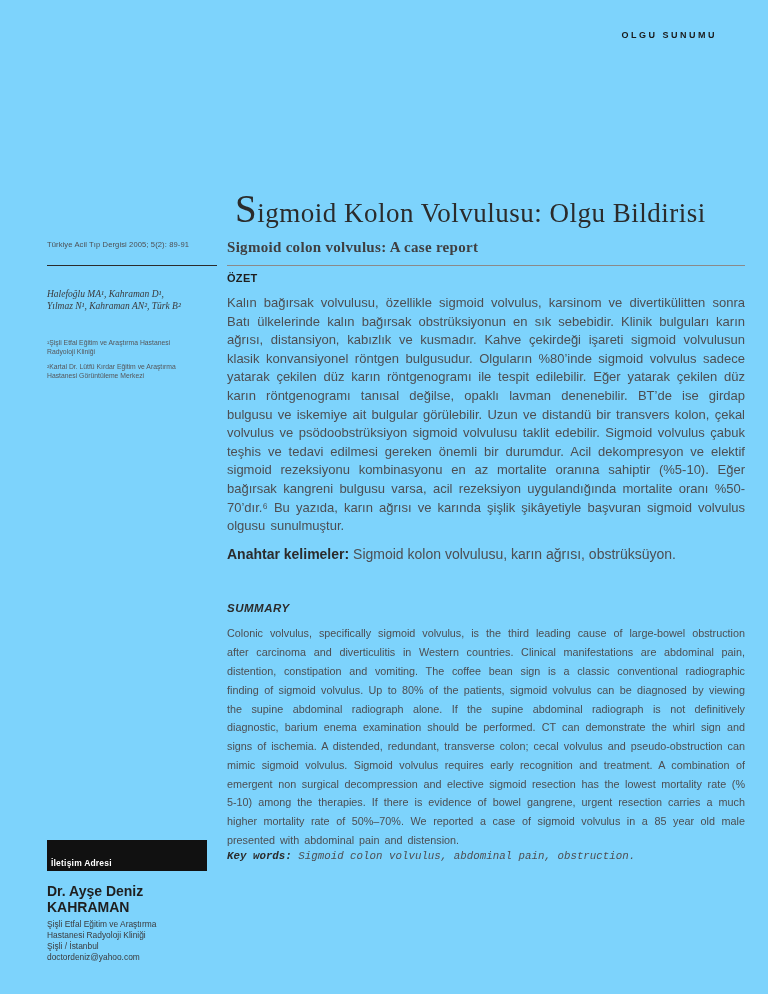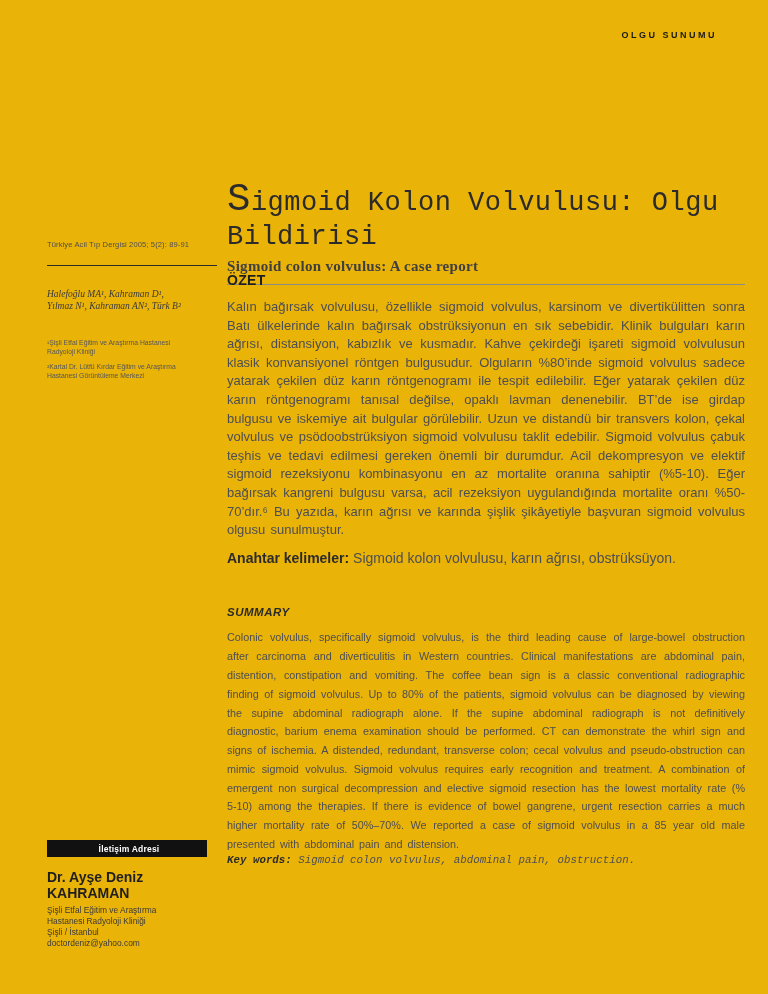--- a/index.html
+++ b/index.html
@@ -1,21 +1,21 @@
 <!DOCTYPE html>
 <html><head>
 <meta charset="utf-8">
 <style>
   html, body { margin: 0; padding: 0; background: #e8e8e8; }
   .page {
     position: relative;
     width: 768px;
     height: 994px;
     margin: 0 auto;
-    background: #eab308;
+    background: #7dd3fc;
     overflow: hidden;
     font-family: "Liberation Sans", sans-serif;
     color: #4d4e52;
   }
 
   
   .running-head {
     position: absolute;
     top: 30px;
     right: 51px;
@@ -27,25 +27,25 @@
   }
 
   
   .title-block {
     position: absolute;
     left: 227px;
     top: 178px;
     width: 518px;
   }
   .article-title {
-    font-family: Liberation Mono, monospace;
+    font-family: Liberation Serif, serif;
     font-weight: normal;
     color: #2b2b2b;
     font-size: 27px;
-    margin: 0;
+    margin: 8px;
     letter-spacing: 0.5px;
   }
   .article-title .initial { font-size: 39px; }
   .article-subtitle {
     font-family: "Liberation Serif", serif;
     font-weight: bold;
     color: #3f3f41;
     font-size: 15px;
     margin: 6px 0 0 0;
     letter-spacing: 0.3px;
@@ -77,21 +77,21 @@
     margin-top: 26px;
     font-size: 6.8px;
     line-height: 9px;
     color: #55565a;
   }
   .affiliation { margin-bottom: 6px; }
 
   
   .main-col { position: absolute; left: 227px; top: 272px; width: 518px; }
   .abstract-heading {
-    font-size: 14px;
+    font-size: 11px;
     font-weight: bold;
     color: #1f1f1f;
     margin: 0 0 10px 0;
     letter-spacing: 0.3px;
   }
   .abstract-body {
     font-size: 13px;
     line-height: 18.6px;
     text-align: justify;
     color: #4d4e52;
@@ -121,24 +121,23 @@
   .summary-keywords { font-style: italic; font-size: 10.8px; font-family: Liberation Mono, monospace; }
   .summary-keywords .keywords-label { font-style: italic; }
 
   
   .contact-block { position: absolute; left: 47px; top: 840px; width: 170px; }
   .contact-header {
     background: #111111;
     color: #ffffff;
     font-size: 8.5px;
     font-weight: bold;
-    padding: 4px 0 3px 4px;
+    padding: 18px 0 3px 4px;
     width: 156px;
     letter-spacing: 0.2px;
-    text-align: center;
   }
   .contact-name {
     margin-top: 12px;
     font-size: 14px;
     font-weight: bold;
     color: #1f1f1f;
   }
   .contact-address {
     margin-top: 4px;
     font-size: 8.4px;

